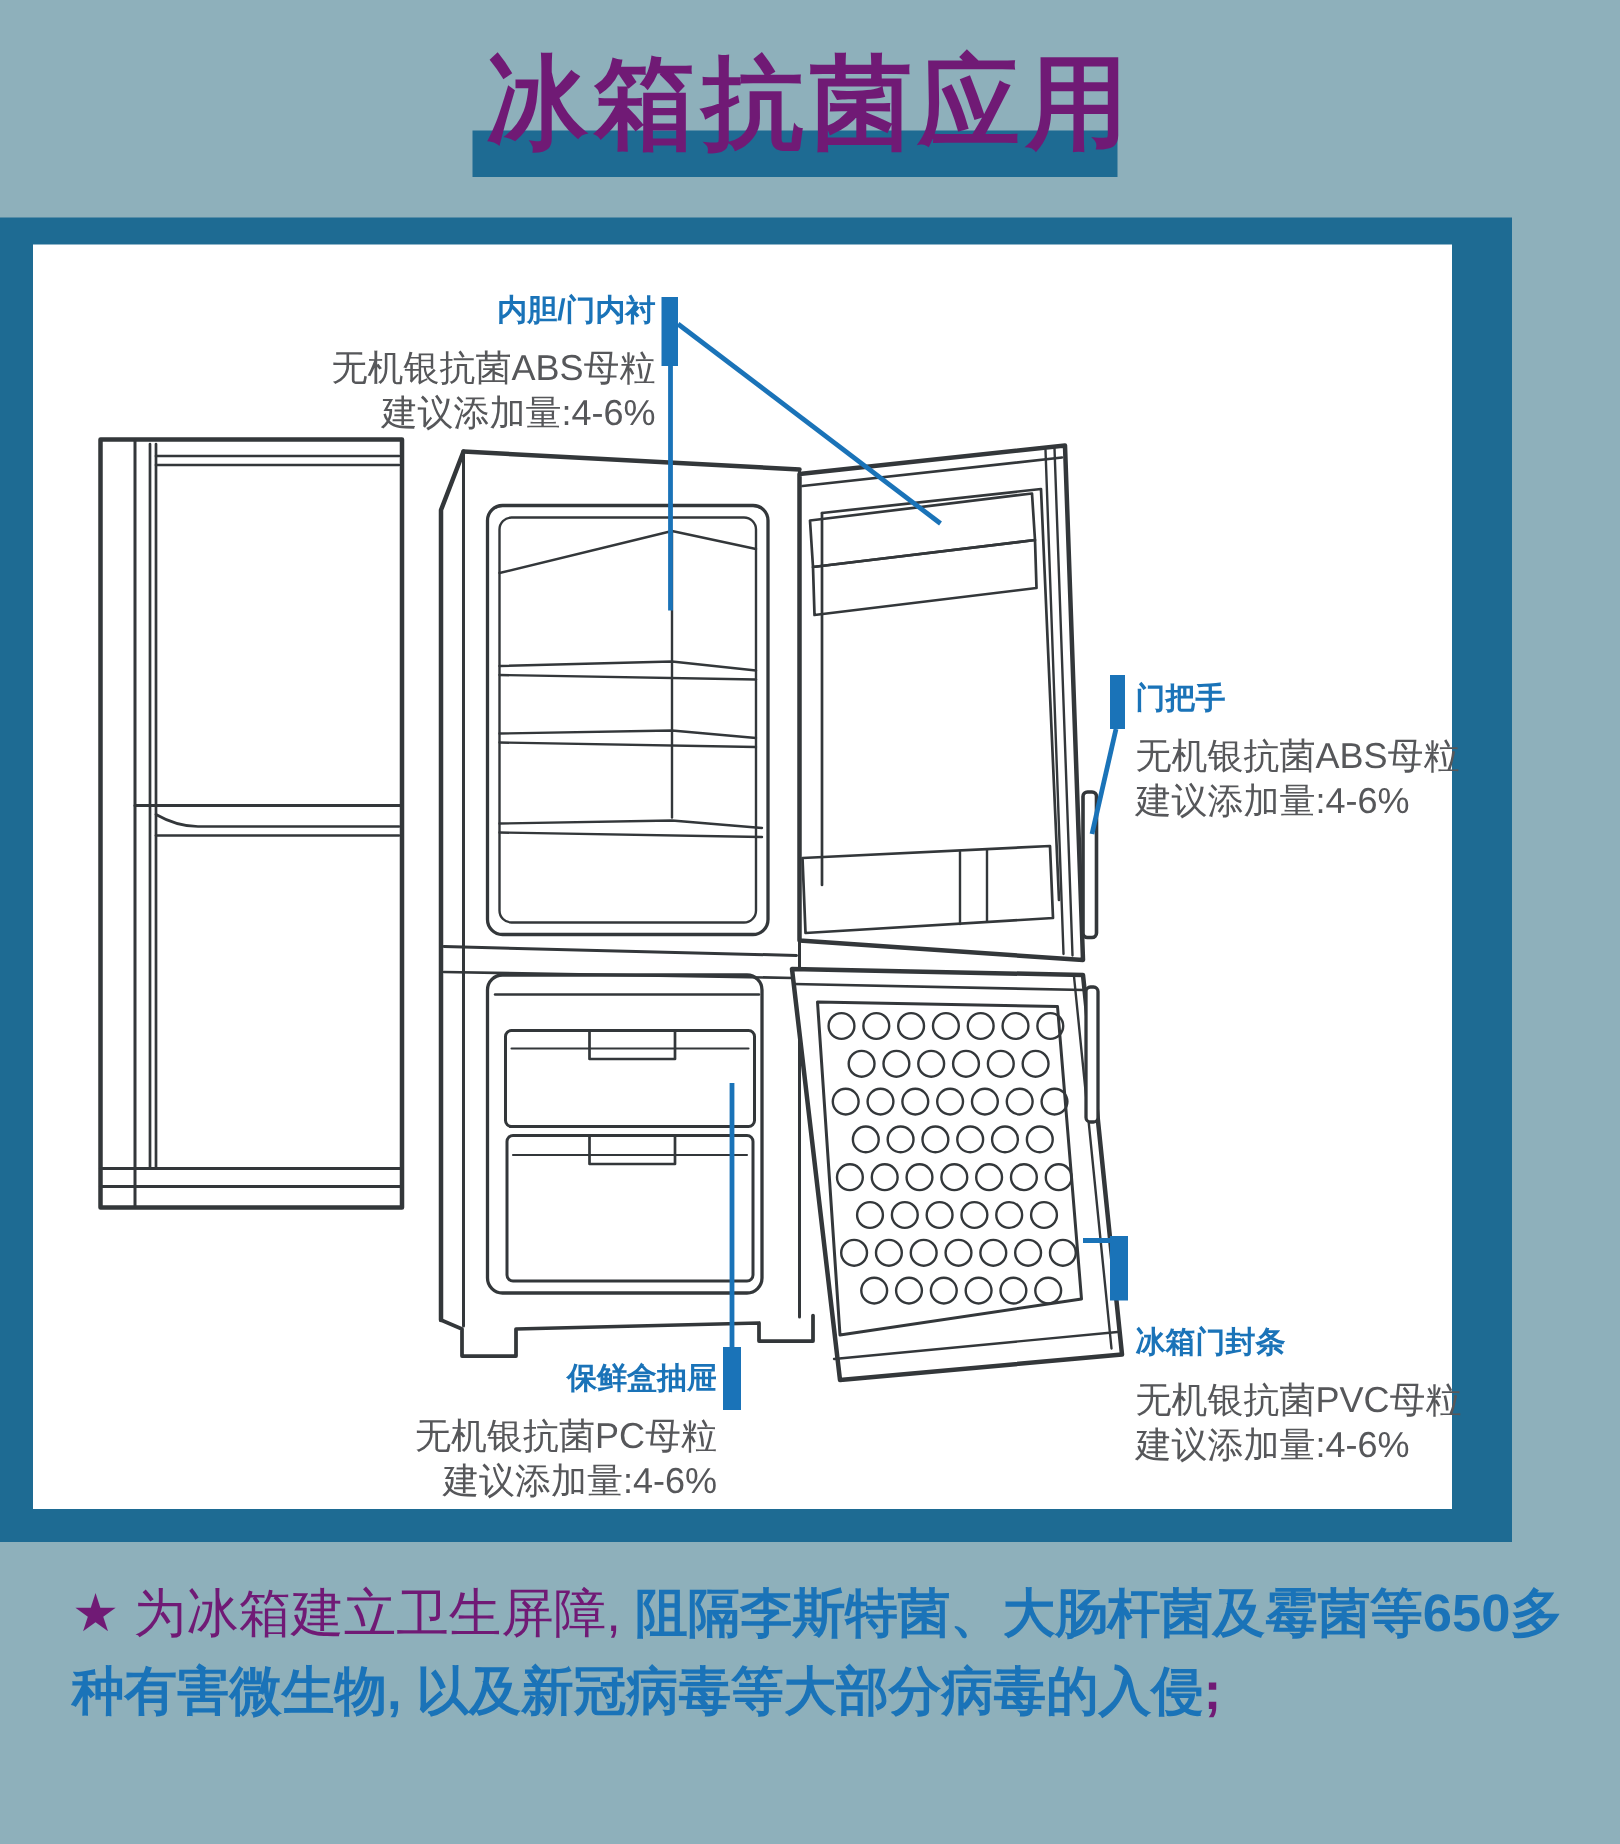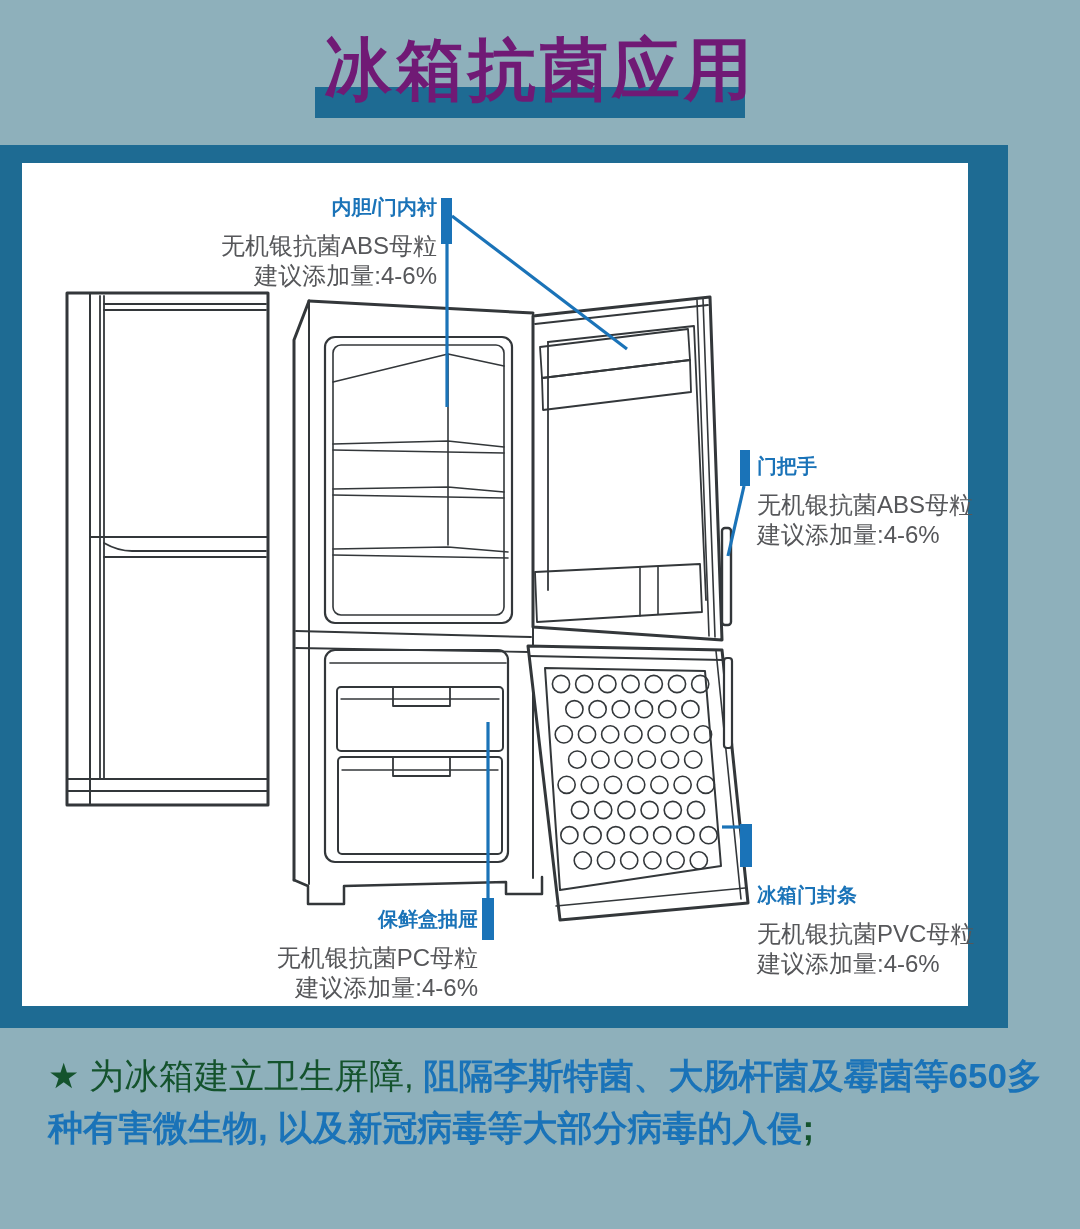--- a/index.html
+++ b/index.html
@@ -45,21 +45,21 @@
   .callout .hd{font-weight:700;color:var(--accent);font-size:20px;line-height:36px;margin-bottom:6px;}
   .callout .ln{color:var(--gray);font-size:24px;line-height:30px;}
   #label-0{top:189px;right:643px;text-align:right;}
   #label-1{top:448px;left:757px;text-align:left;}
   #label-2{top:837px;left:757px;text-align:left;margin-top:40px;}
   #label-3{top:901px;right:602px;text-align:right;}
   
   .footer{position:absolute;left:48px;top:1050px;width:1000px;z-index:4;}
   .foot-line{font-size:35px;line-height:52px;color:#fff;}
   .foot-line + .foot-line{margin-top:12px;}
-  .seg-white{color:#14532d;margin-top:23px;}
+  .seg-white{color:#701a75;margin-top:23px;}
   .seg-blue{color:var(--accent);font-weight:700;}
   .seg-bold{font-weight:700;}
 </style>
 </head>
 <body>
 
 <div class="title-bar"></div>
 <h1 class="page-title">冰箱抗菌应用</h1>
 
 <div class="panel-frame">

